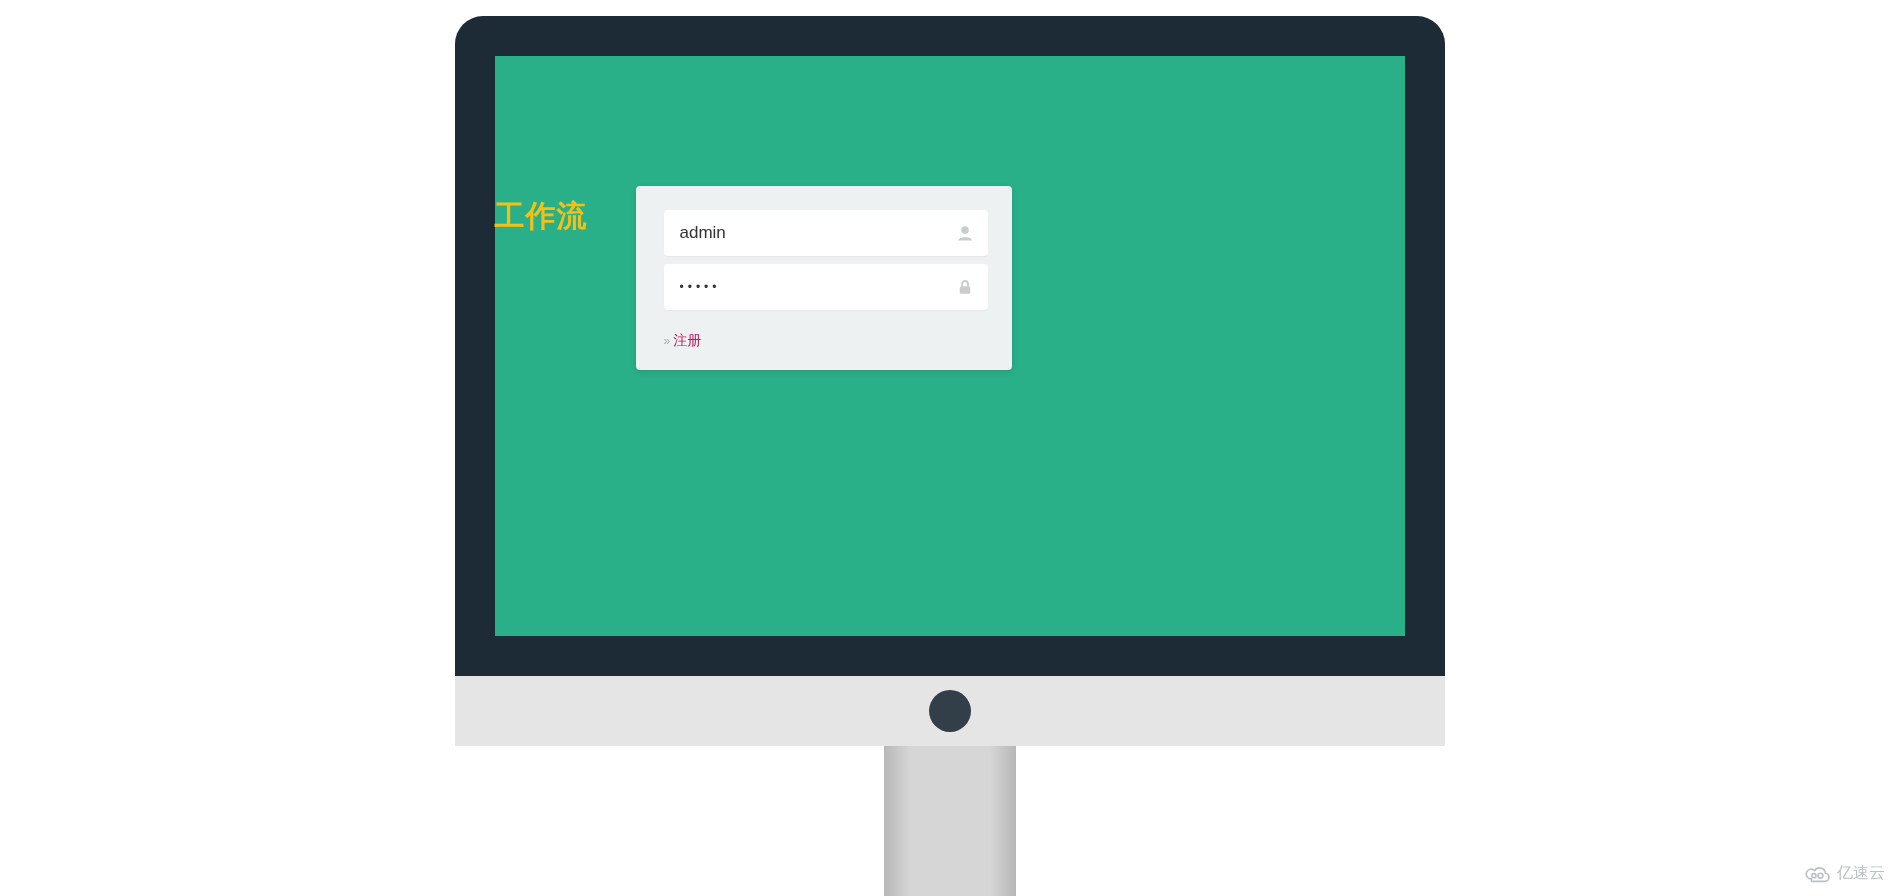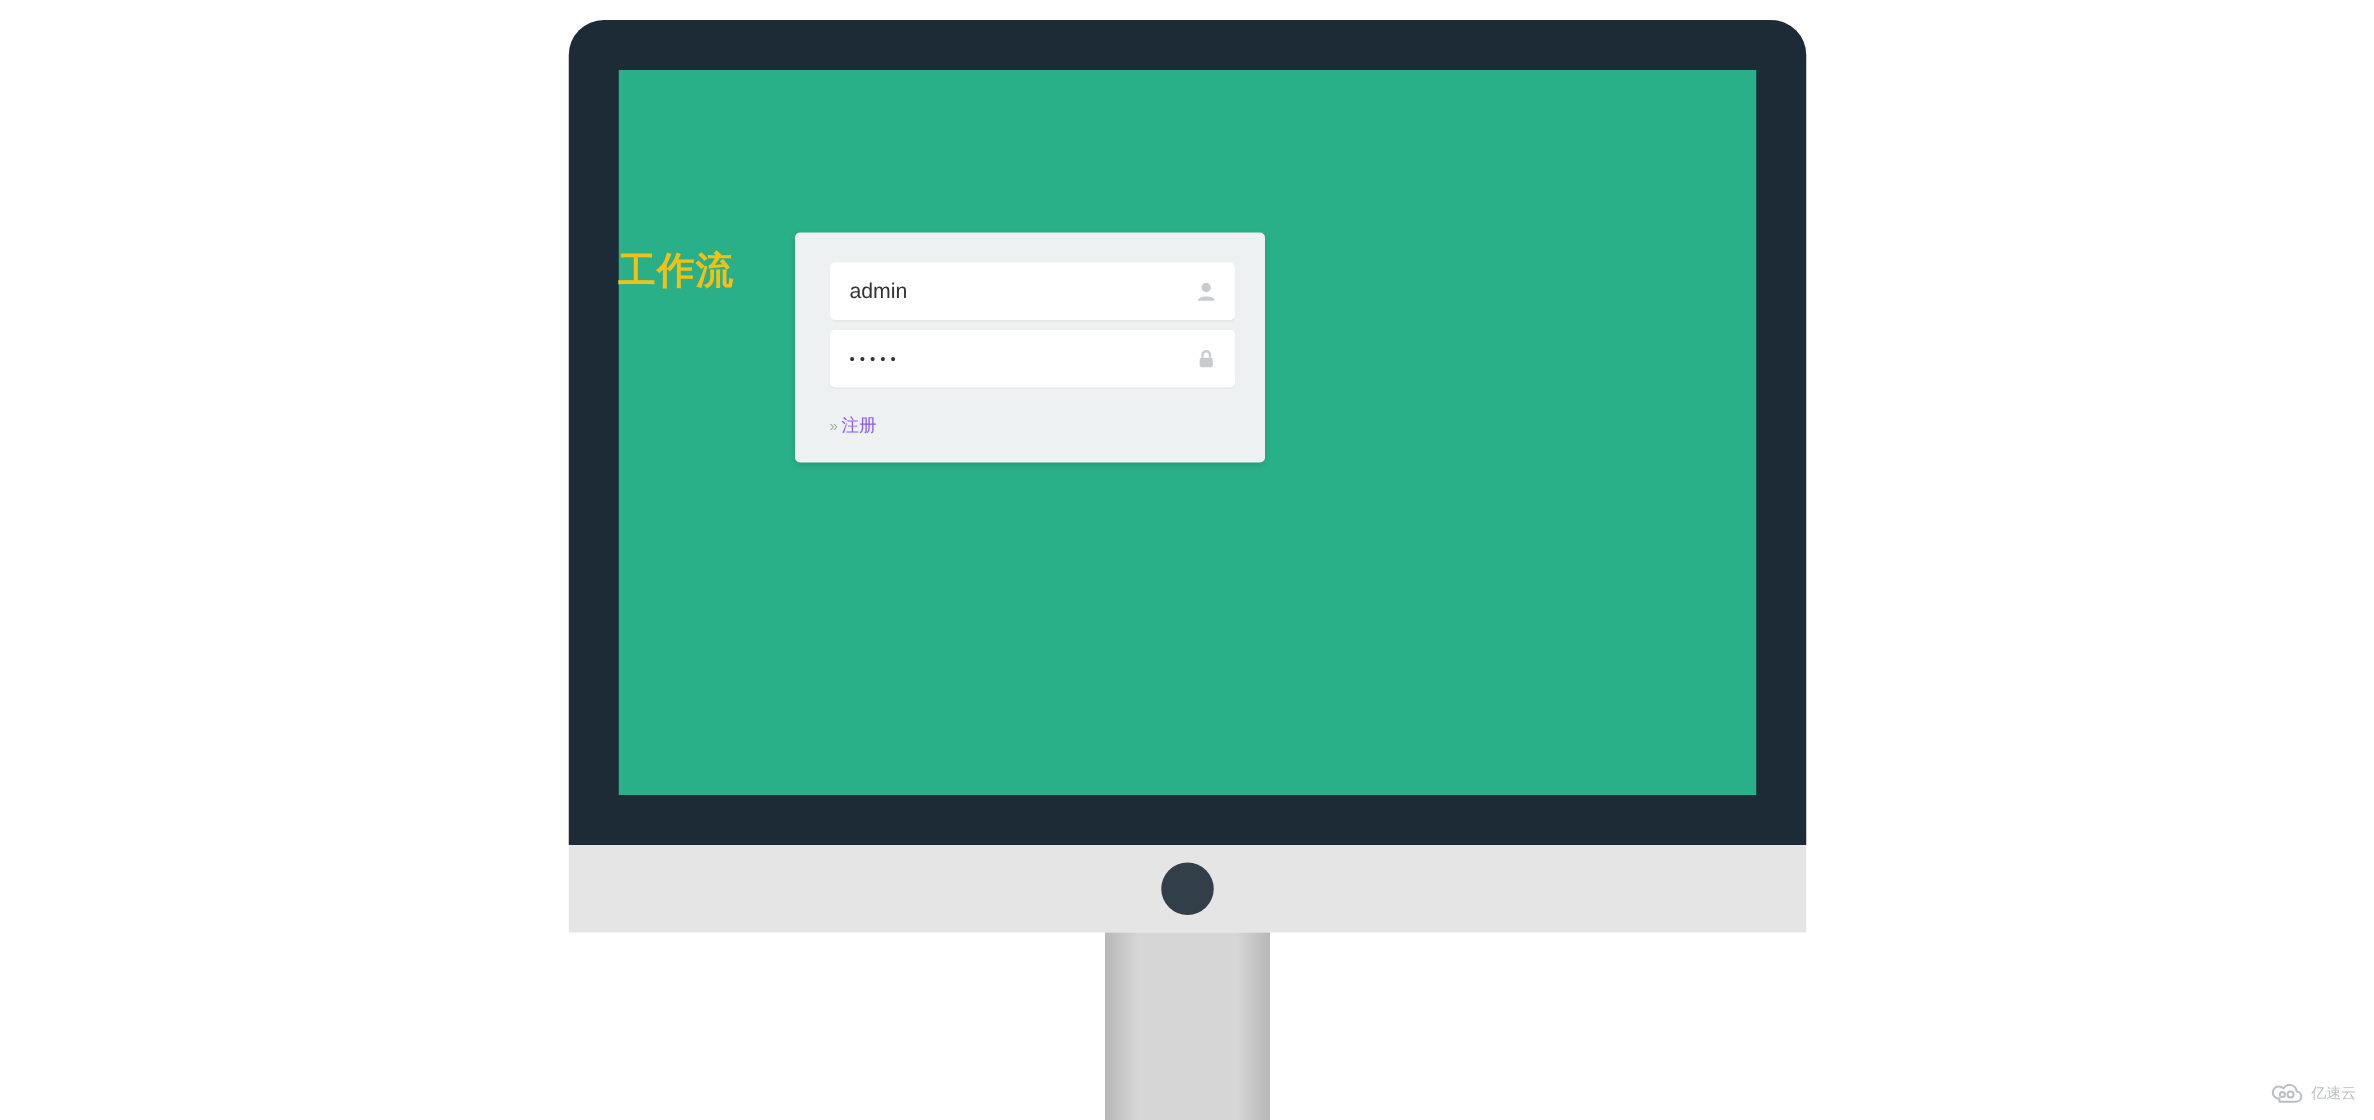--- a/index.html
+++ b/index.html
@@ -117,21 +117,21 @@
       color: #a8abad;
     }
     
     .register-row .chev {
       font-size: 12px;
       margin-right: 3px;
     }
     
     .register-link {
       text-decoration: none;
-      color: #8b5cf6;
+      color: #be185d;
     }
     
     .monitor-chin {
       width: 990px;
       height: 70px;
       background: #e5e5e5;
       display: flex;
       justify-content: center;
       align-items: center;
     }
@@ -150,21 +150,21 @@
     }
     
     .watermark {
       position: absolute;
       right: 14px;
       bottom: 12px;
       display: flex;
       align-items: center;
       gap: 6px;
       color: #bcc0c4;
-      font-size: 12px;
+      font-size: 16px;
     }
     
     .watermark svg {
       width: 26px;
       height: 20px;
       stroke: #bcc0c4;
       fill: none;
       stroke-width: 2;
     }
   </style>

